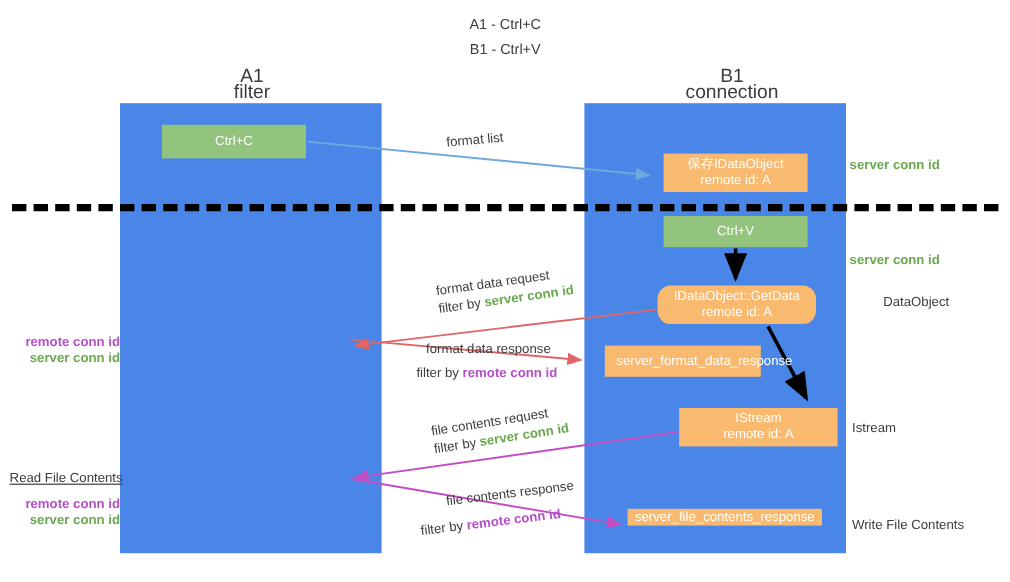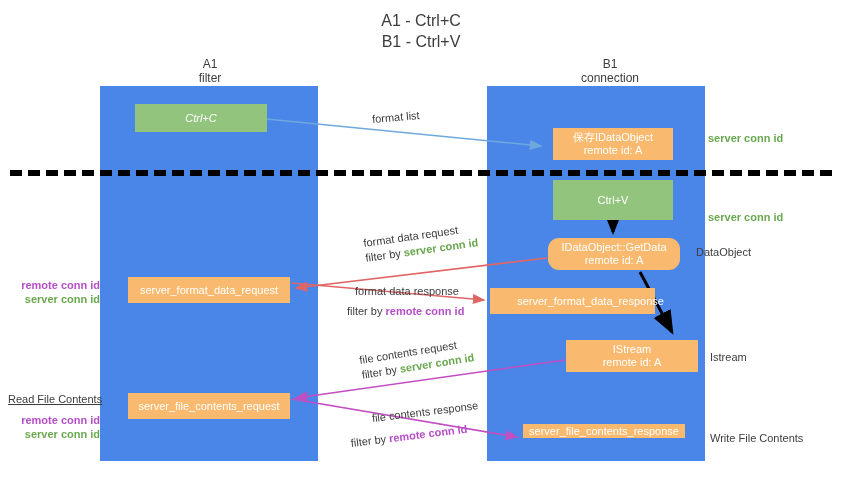--- a/index.html
+++ b/index.html
@@ -11,26 +11,26 @@
     overflow:hidden;
     position:relative;
   }
   #stage{position:absolute;left:0;top:0;width:842px;height:485px;}
 
   .abs{position:absolute;}
 
   
   #title{
     left:0;top:10px;width:842px;text-align:center;
-    font-size:16px;line-height:21px;color:#3c3c3c;
+    font-size:12px;line-height:21px;color:#3c3c3c;
   }
 
   
   .lane-head{
-    text-align:center;font-size:12px;line-height:14px;color:#3c3c3c;
+    text-align:center;font-size:16px;line-height:14px;color:#3c3c3c;
   }
   #head-a1{left:120px;top:57px;width:180px;}
   #head-b1{left:520px;top:57px;width:180px;}
 
   
   .lane{background:#4a86e8;}
   #lane-a1{left:100px;top:86px;width:218px;height:375px;}
   #lane-b1{left:487px;top:86px;width:218px;height:375px;}
 
   
@@ -40,38 +40,38 @@
     text-align:center;
     font-size:11px;line-height:13px;
     color:#ffffff;
     padding:2px 4px;
   }
   .box.green{background:#93c47d;}
   .box.orange{background:#f9b96e;}
   .box .l2{display:block;text-align:center;}
 
   
-  #box-ctrlc{left:135px;top:104px;width:132px;height:28px;font-style:italic;}
+  #box-ctrlc{left:135px;top:104px;width:120px;height:28px;}
   #box-saveido{left:553px;top:128px;width:120px;height:32px;}
-  #box-ctrlv{left:553px;top:180px;width:120px;height:40px;}
+  #box-ctrlv{left:553px;top:180px;width:120px;height:26px;}
   #box-getdata{left:548px;top:238px;width:132px;height:32px;border-radius:11px;}
   #box-istream{left:566px;top:340px;width:132px;height:32px;}
   #box-sfdreq{left:128px;top:277px;width:162px;height:26px;}
-  #box-sfdres{left:490px;top:288px;width:165px;height:26px;padding-left:40px;}
+  #box-sfdres{left:504px;top:288px;width:130px;height:26px;padding-left:40px;}
   #box-sfcreq{left:128px;top:393px;width:162px;height:26px;}
   #box-sfcres{left:523px;top:424px;width:162px;height:14px;}
 
   
   .side{font-size:11px;line-height:14px;color:#3c3c3c;}
   .cid-server{color:#6aa84f;font-weight:bold;}
   .cid-remote{color:#b54fc8;font-weight:bold;}
 
   #ann-sc1{left:708px;top:131px;}
   #ann-sc2{left:708px;top:210px;}
-  #ann-dataobject{left:696px;top:245px;}
+  #ann-dataobject{left:736px;top:245px;}
   #ann-istream{left:710px;top:350px;}
   #ann-writefile{left:710px;top:431px;}
 
   #ann-left-1{left:8px;top:278px;text-align:right;width:92px;}
   #ann-readfile{left:8px;top:392px;width:110px;text-decoration:underline;}
   #ann-left-2{left:8px;top:413px;text-align:right;width:92px;}
 
   
   .alabel{font-size:11px;line-height:15px;color:#3c3c3c;white-space:nowrap;}
 
@@ -178,31 +178,25 @@
     </span>
   </div>
 
   <div class="abs box orange" id="box-istream">
     <span>
       <span class="l2">IStream</span>
       <span class="l2">remote id: A</span>
     </span>
   </div>
 
-  <div class="abs box orange" id="box-sfdreq">
-    <span>server_format_data_request</span>
-  </div>
 
   <div class="abs box orange" id="box-sfdres">
     <span>server_format_data_response</span>
   </div>
 
-  <div class="abs box orange" id="box-sfcreq">
-    <span>server_file_contents_request</span>
-  </div>
 
   <div class="abs box orange" id="box-sfcres">
     <span>server_file_contents_response</span>
   </div>
 
   <div class="abs alabel" id="lbl-formatlist">
     <span>format list</span>
   </div>
 
   <div class="abs alabel" id="lbl-fdreq">

